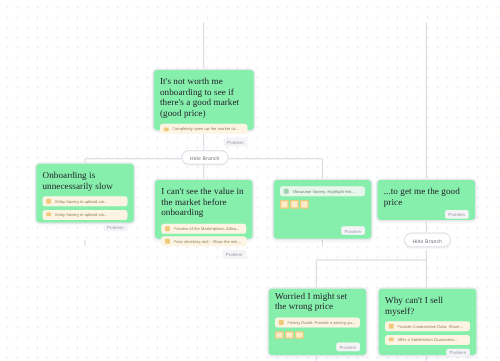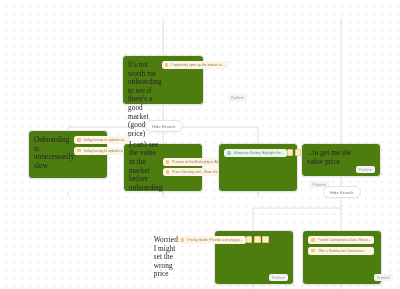--- a/index.html
+++ b/index.html
@@ -12,27 +12,27 @@
     background-position:2px 2px;
     position:relative;
     -webkit-font-smoothing:antialiased;
   }
   #canvas{position:absolute;inset:0;}
   svg.links{position:absolute;left:0;top:0;width:400px;height:289px;pointer-events:none;}
   svg.links path,svg.links line{stroke:#d6d6dd;stroke-width:0.8;fill:none;}
 
   .card{
     position:absolute;
-    background:#4d7c0f;
+    background:#86efac;
     border:0.8px solid #e6e6ec;
     border-radius:4px;
     box-shadow:0 1px 2px rgba(17,17,26,0.05);
     box-sizing:border-box;
     padding:5px 5px 3px 5px;
-    display:flex;flex-direction:row;
+    display:flex;flex-direction:column;
   }
   .card-title{
     font-family:"Liberation Serif", serif;
     font-size:7.3px;
     line-height:8.6px;
     color:#23232a;
     letter-spacing:0.05px;
     margin-bottom:4px;
     word-wrap:break-word;
   }
@@ -139,21 +139,21 @@
       <div class="badge orange">
         <span class="sw"></span>
         <span class="btxt">Delay having to upload car...</span>
       </div>
     </div>
     <div class="card-footer">
       <span class="tag">Problem</span>
     </div>
   </div>
 
-  <div class="card" style="left:123px;top:143px;width:80px;height:49px;align-items:center;">
+  <div class="card" style="left:123px;top:143px;width:80px;height:49px;">
     <div class="card-title">I can't see the value in the market before onboarding</div>
     <div class="badges">
       <div class="badge orange">
         <span class="sw"></span>
         <span class="btxt">Preview of the Marketplace: Allow...</span>
       </div>
       <div class="badge orange">
         <span class="sw"></span>
         <span class="btxt">Price checking tool - Show the simil...</span>
       </div>
@@ -174,21 +174,21 @@
       <span class="mini-pill"></span>
       <span class="mini-pill"></span>
       <span class="mini-pill"></span>
     </div>
     <div class="card-footer">
       <span class="tag">Problem</span>
     </div>
   </div>
 
   <div class="card compact" style="left:301px;top:143px;width:80px;height:34px;">
-    <div class="card-title">...to get me the value price</div>
+    <div class="card-title">...to get me the good price</div>
     <div class="card-footer">
       <span class="tag">Problem</span>
     </div>
   </div>
 
   <div class="hide-branch" style="left:323px;top:186px;">Hide Branch</div>
 
   <div class="card" style="left:214px;top:230px;width:80px;height:55px;justify-content:flex-end;">
     <div class="card-title">Worried I might set the wrong price</div>
     <div class="badges">
@@ -201,20 +201,21 @@
       <span class="mini-pill"></span>
       <span class="mini-pill"></span>
       <span class="mini-pill"></span>
     </div>
     <div class="card-footer">
       <span class="tag">Problem</span>
     </div>
   </div>
 
   <div class="card" style="left:302px;top:230px;width:80px;height:55px;">
+    <div class="card-title">Why can't I sell myself?</div>
     <div class="badges">
       <div class="badge orange">
         <span class="sw"></span>
         <span class="btxt">Provide Comparative Data: Share...</span>
       </div>
       <div class="badge orange">
         <span class="sw"></span>
         <span class="btxt">Offer a Satisfaction Guarantee...</span>
       </div>
     </div>

